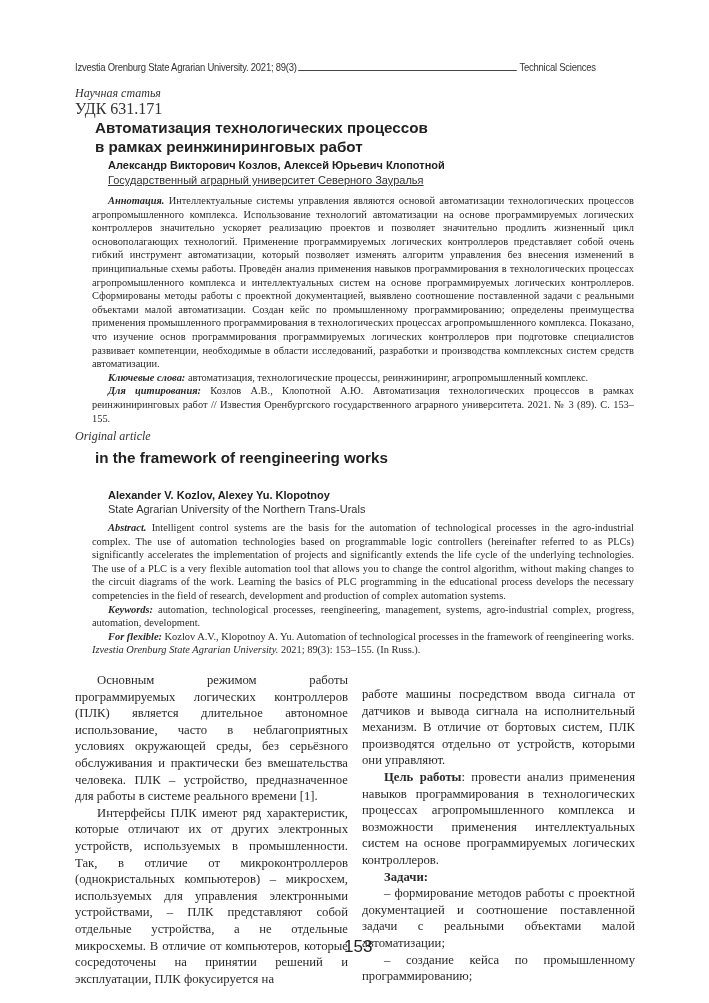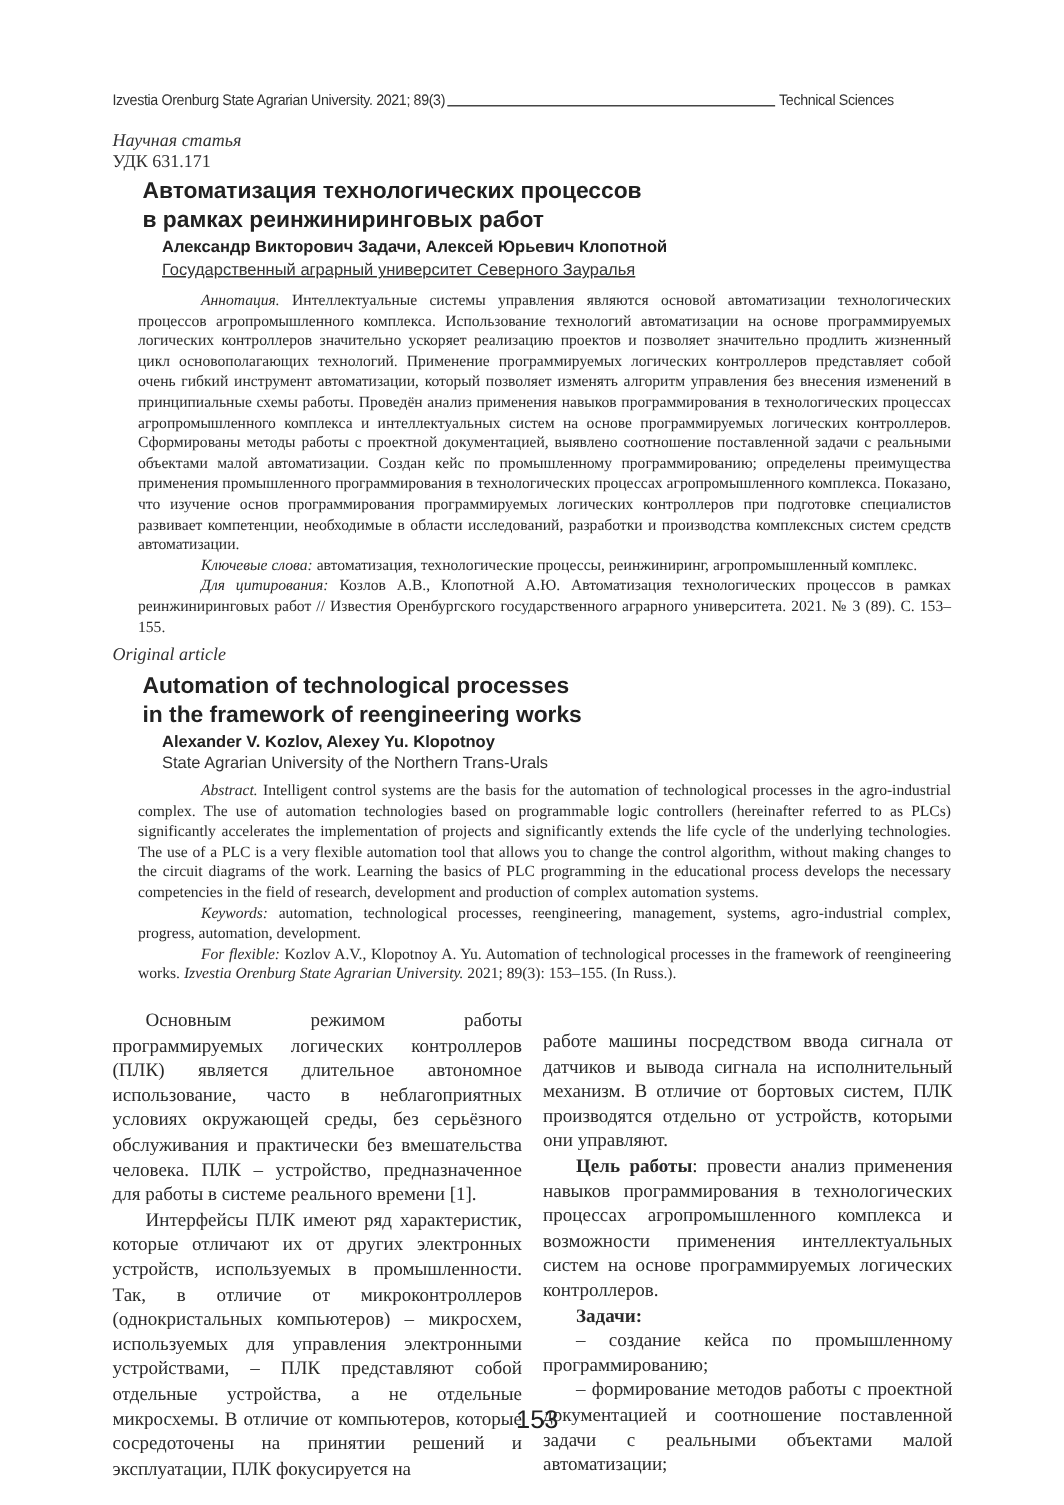--- a/index.html
+++ b/index.html
@@ -6,29 +6,29 @@
   body { width: 709px; height: 1003px; position: relative; overflow: hidden; color: #1e1e1e; }
   .abs { position: absolute; }
 
   
   #running-header { left: 75px; top: 59px; width: 560px; height: 14px; display: flex; align-items: flex-end;
     font-family: "Liberation Sans", sans-serif; font-size: 10.2px; letter-spacing: -0.25px; color: #333; transform: scaleX(0.93); transform-origin: left; }
   #running-header .rule { flex: 1; border-bottom: 0.8px solid #444; margin: 0 3px 2px 2px; }
   #running-header .right { white-space: nowrap; }
 
   .article-type { font-family: "Liberation Serif", serif; font-style: italic; font-size: 12px; color: #333; }
-  .udc { font-family: "Liberation Serif", serif; font-size: 12px; color: #333; }
+  .udc { font-family: "Liberation Serif", serif; font-size: 16px; color: #333; }
 
   .title { font-family: "Liberation Sans", sans-serif; font-weight: bold; font-size: 15.2px; line-height: 18.5px; color: #222; }
   .authors { font-family: "Liberation Sans", sans-serif; font-weight: bold; font-size: 11px; color: #222; }
   .affil { font-family: "Liberation Sans", sans-serif; font-size: 11px; color: #333; }
 
   .abstract { font-family: "Liberation Serif", serif; font-size: 10.4px; line-height: 13.6px; text-align: justify; color: #2a2a2a; }
   .abstract p { margin: 0; text-indent: 16px; }
-  .abstract b i, .abstract .lbl { font-weight: normal; font-style: italic; margin-left: 26px; }
+  .abstract b i, .abstract .lbl { font-weight: bold; font-style: italic; }
   .abstract i.journal { }
 
   .body-col { font-family: "Liberation Serif", serif; font-size: 12.7px; line-height: 16.6px; text-align: justify; color: #2a2a2a; width: 273px; }
   .body-col p { margin: 0; text-indent: 22px; }
   .body-col .bold { font-weight: bold; }
   .body-col .heading { font-weight: bold; text-indent: 22px; }
 
   .page-num { font-family: "Liberation Sans", sans-serif; font-size: 17px; color: #222; }
 </style>
 </head>
@@ -41,33 +41,32 @@
 </div>
 
 <div class="abs article-type" style="left:75px; top:86px;">Научная статья</div>
 <div class="abs udc" style="left:75px; top:100px;">УДК 631.171</div>
 
 <div class="abs title" style="left:95px; top:119px; width:520px;">
   <div>Автоматизация технологических процессов</div>
   <div>в рамках реинжиниринговых работ</div>
 </div>
 
-<div class="abs authors" style="left:108px; top:159px;">Александр Викторович Задачи, Алексей Юрьевич Клопотной</div>
+<div class="abs authors" style="left:108px; top:159px;">Александр Викторович Козлов, Алексей Юрьевич Клопотной</div>
 <div class="abs affil" style="left:108px; top:174px;text-decoration:underline;">Государственный аграрный университет Северного Зауралья</div>
 
 <div class="abs abstract" style="left:92px; top:194px; width:542px;">
   <p><span class="lbl">Аннотация.</span> <span>Интеллектуальные системы управления являются основой автоматизации технологических процессов агропромышленного комплекса. Использование технологий автоматизации на основе программируемых логических контроллеров значительно ускоряет реализацию проектов и позволяет значительно продлить жизненный цикл основополагающих технологий. Применение программируемых логических контроллеров представляет собой очень гибкий инструмент автоматизации, который позволяет изменять алгоритм управления без внесения изменений в принципиальные схемы работы. Проведён анализ применения навыков программирования в технологических процессах агропромышленного комплекса и интеллектуальных систем на основе программируемых логических контроллеров. Сформированы методы работы с проектной документацией, выявлено соотношение поставленной задачи с реальными объектами малой автоматизации. Создан кейс по промышленному программированию; определены преимущества применения промышленного программирования в технологических процессах агропромышленного комплекса. Показано, что изучение основ программирования программируемых логических контроллеров при подготовке специалистов развивает компетенции, необходимые в области исследований, разработки и производства комплексных систем средств автоматизации.</span></p>
   <p><span class="lbl">Ключевые слова:</span> <span>автоматизация, технологические процессы, реинжиниринг, агропромышленный комплекс.</span></p>
   <p><span class="lbl">Для цитирования:</span> <span>Козлов А.В., Клопотной А.Ю. Автоматизация технологических процессов в рамках реинжиниринговых работ // Известия Оренбургского государственного аграрного университета. 2021. № 3 (89). С. 153–155.</span></p>
 </div>
 
 <div class="abs article-type" style="left:75px; top:429px;">Original article</div>
 
 <div class="abs title" style="left:95px; top:449px; width:520px;">
-  <div>Automation of technological processes</div>
   <div>in the framework of reengineering works</div>
 </div>
 
 <div class="abs authors" style="left:108px; top:489px;">Alexander V. Kozlov, Alexey Yu. Klopotnoy</div>
 <div class="abs affil" style="left:108px; top:503px;">State Agrarian University of the Northern Trans-Urals</div>
 
 <div class="abs abstract" style="left:92px; top:521px; width:542px;">
   <p><span class="lbl">Abstract.</span> <span>Intelligent control systems are the basis for the automation of technological processes in the agro-industrial complex. The use of automation technologies based on programmable logic controllers (hereinafter referred to as PLCs) significantly accelerates the implementation of projects and significantly extends the life cycle of the underlying technologies. The use of a PLC is a very flexible automation tool that allows you to change the control algorithm, without making changes to the circuit diagrams of the work. Learning the basics of PLC programming in the educational process develops the necessary competencies in the field of research, development and production of complex automation systems.</span></p>
   <p><span class="lbl">Keywords:</span> <span>automation, technological processes, reengineering, management, systems, agro-industrial complex, progress, automation, development.</span></p>
   <p><span class="lbl">For flexible:</span> <span>Kozlov A.V., Klopotnoy A. Yu. Automation of technological processes in the framework of reengineering works.</span> <i class="journal">Izvestia Orenburg State Agrarian University.</i> <span>2021; 89(3): 153–155. (In Russ.).</span></p>
@@ -75,17 +74,17 @@
 
 <div class="abs body-col" style="left:75px; top:672px;">
   <p>Основным режимом работы программируемых логических контроллеров (ПЛК) является длительное автономное использование, часто в неблагоприятных условиях окружающей среды, без серьёзного обслуживания и практически без вмешательства человека. ПЛК – устройство, предназначенное для работы в системе реального времени [1].</p>
   <p>Интерфейсы ПЛК имеют ряд характеристик, которые отличают их от других электронных устройств, используемых в промышленности. Так, в отличие от микроконтроллеров (однокристальных компьютеров) – микросхем, используемых для управления электронными устройствами, – ПЛК представляют собой отдельные устройства, а не отдельные микросхемы. В отличие от компьютеров, которые сосредоточены на принятии решений и эксплуатации, ПЛК фокусируется на</p>
 </div>
 
 <div class="abs body-col" style="left:362px; top:672px;">
   <p style="text-indent:0;margin-top:14px;">работе машины посредством ввода сигнала от датчиков и вывода сигнала на исполнительный механизм. В отличие от бортовых систем, ПЛК производятся отдельно от устройств, которыми они управляют.</p>
   <p><span class="bold">Цель работы</span><span>: провести анализ применения навыков программирования в технологических процессах агропромышленного комплекса и возможности применения интеллектуальных систем на основе программируемых логических контроллеров.</span></p>
   <p class="heading">Задачи:</p>
+  <p>– формирование методов работы с проектной документацией и соотношение поставленной задачи с реальными объектами малой автоматизации;</p>
   <p>– создание кейса по промышленному программированию;</p>
-  <p>– формирование методов работы с проектной документацией и соотношение поставленной задачи с реальными объектами малой автоматизации;</p>
 </div>
 
 <div class="abs page-num" style="left:344px; top:937px;">153</div>
 
 </body></html>

